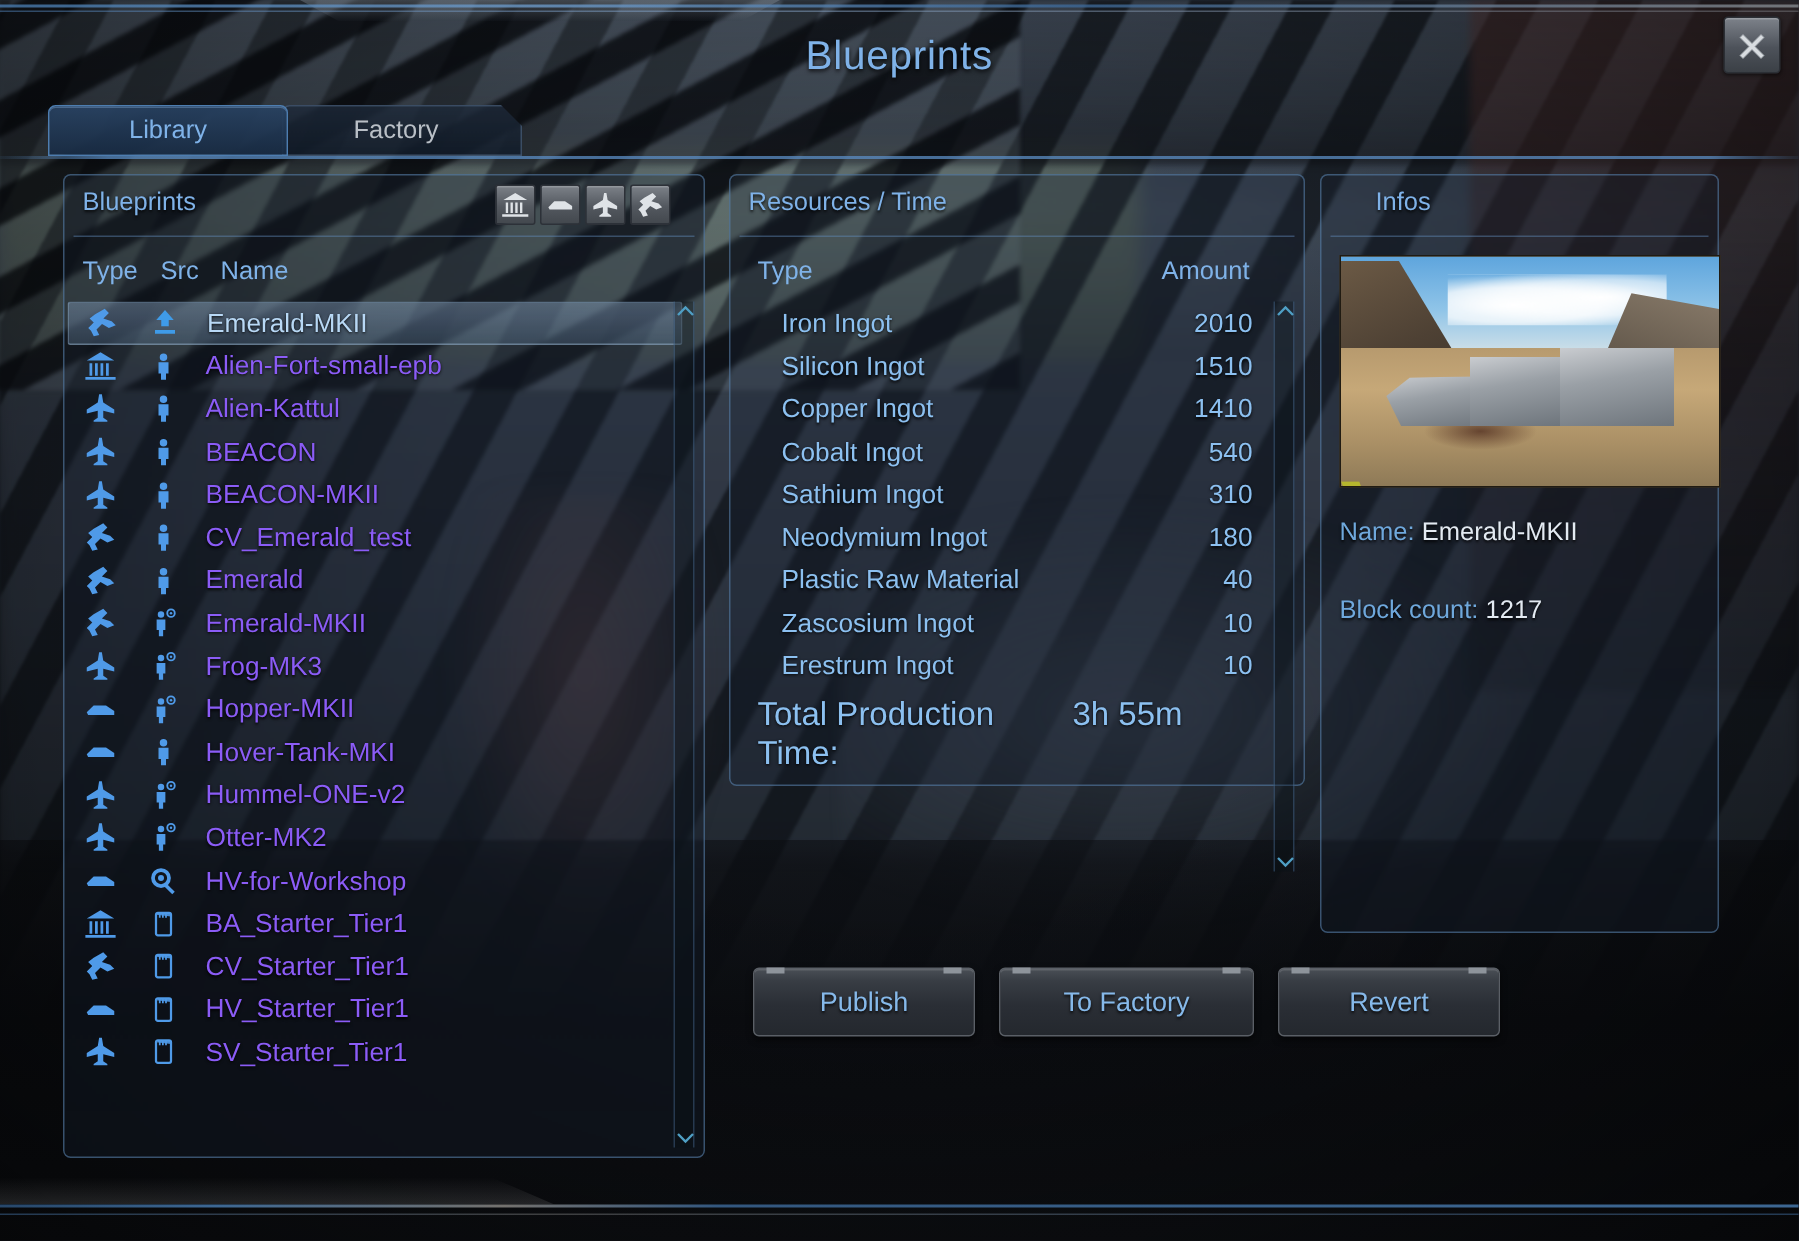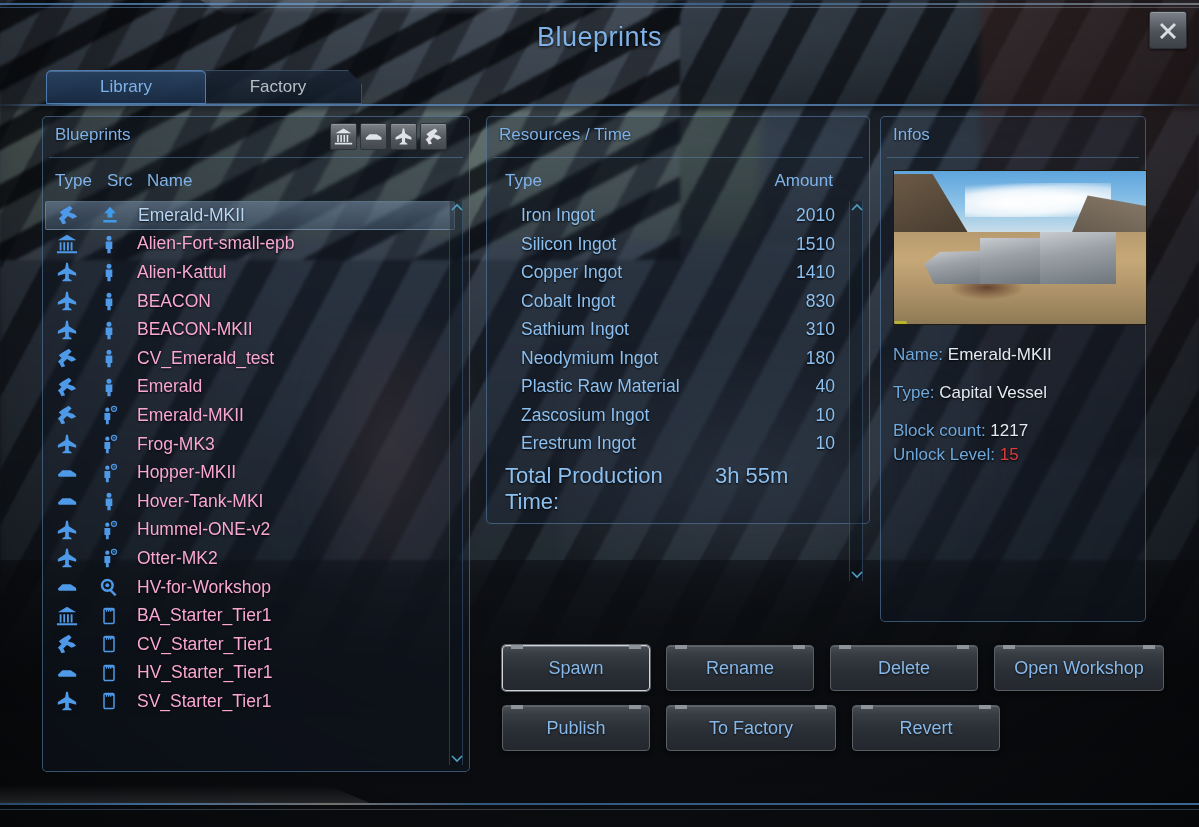--- a/index.html
+++ b/index.html
@@ -128,21 +128,21 @@
     width: 38px; height: 38px;
     background: linear-gradient(180deg, #7d828a, #4d525a 55%, #3b4046);
     border: 1px solid #2b2f35;
     border-radius: 3px;
     box-shadow: inset 0 1px 0 rgba(255,255,255,.22), 0 1px 3px rgba(0,0,0,.6);
     cursor: pointer;
   }
   #close-btn svg { display:block; margin: 7px auto; }
 
   
-  #tabs { position: absolute; left: 46px; top: 70px; display: flex; }
+  #tabs { position: absolute; left: 32px; top: 70px; display: flex; }
   .tab {
     height: 34px; line-height: 32px;
     padding: 0 26px;
     min-width: 160px;
     text-align: center;
     font-size: 17px;
     border-radius: 5px 5px 0 0;
     cursor: pointer;
     position: relative;
   }
@@ -217,21 +217,21 @@
     cursor: pointer;
   }
   .bp-row.selected {
     background: linear-gradient(180deg, rgba(116,140,166,.55), rgba(78,100,126,.48));
     border: 1px solid rgba(150,180,210,.35);
     border-radius: 2px;
   }
   .bp-row .ic-type { width: 44px; display:flex; justify-content:center; }
   .bp-row .ic-src  { width: 40px; display:flex; justify-content:center; }
   .bp-row .bp-name {
-    font-size: 17.5px; color: #f9a8d4;
+    font-size: 17.5px; color: #8b5cf6;
     padding-left: 8px;
     text-shadow: 0 1px 2px rgba(0,0,0,.9);
     white-space: nowrap;
   }
   .bp-row.selected .bp-name { color: #b8d8f5; }
 
   
   #res-panel { left: 486px; top: 116px; width: 384px; height: 408px; }
   #res-colhdr {
     position: absolute; left: 0; top: 48px; width: 100%; height: 34px;
@@ -250,21 +250,21 @@
   #res-total {
     position: absolute; left: 0; bottom: 8px; width: 100%;
     display: flex;
     font-size: 22px; color: #8cc0f0;
     padding: 0 18px;
     text-shadow: 0 1px 2px rgba(0,0,0,.9);
   }
   #res-total .lbl { width: 210px; }
 
   
-  #info-panel { left: 880px; top: 116px; width: 266px; height: 506px; }
+  #info-panel { left: 880px; top: 116px; width: 266px; height: 506px; padding-left: 24px; }
   #info-thumb {
     position: absolute; left: 12px; top: 53px; width: 254px; height: 155px;
     border: 1px solid rgba(0,0,0,.7);
     overflow: hidden;
     background: #6d5a3f;
   }
   #info-thumb .th-sky {
     position: absolute; left:0; top:0; width:100%; height:42%;
     background: linear-gradient(180deg,#5ea5dd 0%, #8fc4e8 55%, #cfe0e8 100%);
   }
@@ -711,21 +711,21 @@
       <div class="res-row">
         <span>Silicon Ingot</span>
         <span>1510</span>
       </div>
       <div class="res-row">
         <span>Copper Ingot</span>
         <span>1410</span>
       </div>
       <div class="res-row">
         <span>Cobalt Ingot</span>
-        <span>830</span>
+        <span>540</span>
       </div>
       <div class="res-row">
         <span>Sathium Ingot</span>
         <span>310</span>
       </div>
       <div class="res-row">
         <span>Neodymium Ingot</span>
         <span>180</span>
       </div>
       <div class="res-row">
@@ -783,41 +783,27 @@
     <div class="th-red" style="left:70%;top:40%;width:4%;height:15%;"></div>
     <div class="th-yel" style="left:70%;top:58%;width:8%;height:14%;clip-path:polygon(0 0,60% 0,100% 100%,40% 100%);"></div>
   </div>
 
   <div id="info-text">
     <div>
       <span class="k">Name:</span>
       <span class="v">Emerald-MKII</span>
     </div>
     <div class="gap"></div>
-    <div>
-      <span class="k">Type:</span>
-      <span class="v">Capital Vessel</span>
-    </div>
     <div class="gap"></div>
     <div>
       <span class="k">Block count:</span>
       <span class="v">1217</span>
     </div>
-    <div>
-      <span class="k">Unlock Level:</span>
-      <span class="v-red">15</span>
-    </div>
   </div>
 </div>
 
 <div id="actions">
-  <div class="btn-row">
-      <div class="gbtn highlight">Spawn</div>
-      <div class="gbtn">Rename</div>
-      <div class="gbtn">Delete</div>
-      <div class="gbtn wide">Open Workshop</div>
-    </div>
   <div class="btn-row">
       <div class="gbtn">Publish</div>
       <div class="gbtn wide">To Factory</div>
       <div class="gbtn">Revert</div>
     </div>
 </div>
 
 </body></html>

